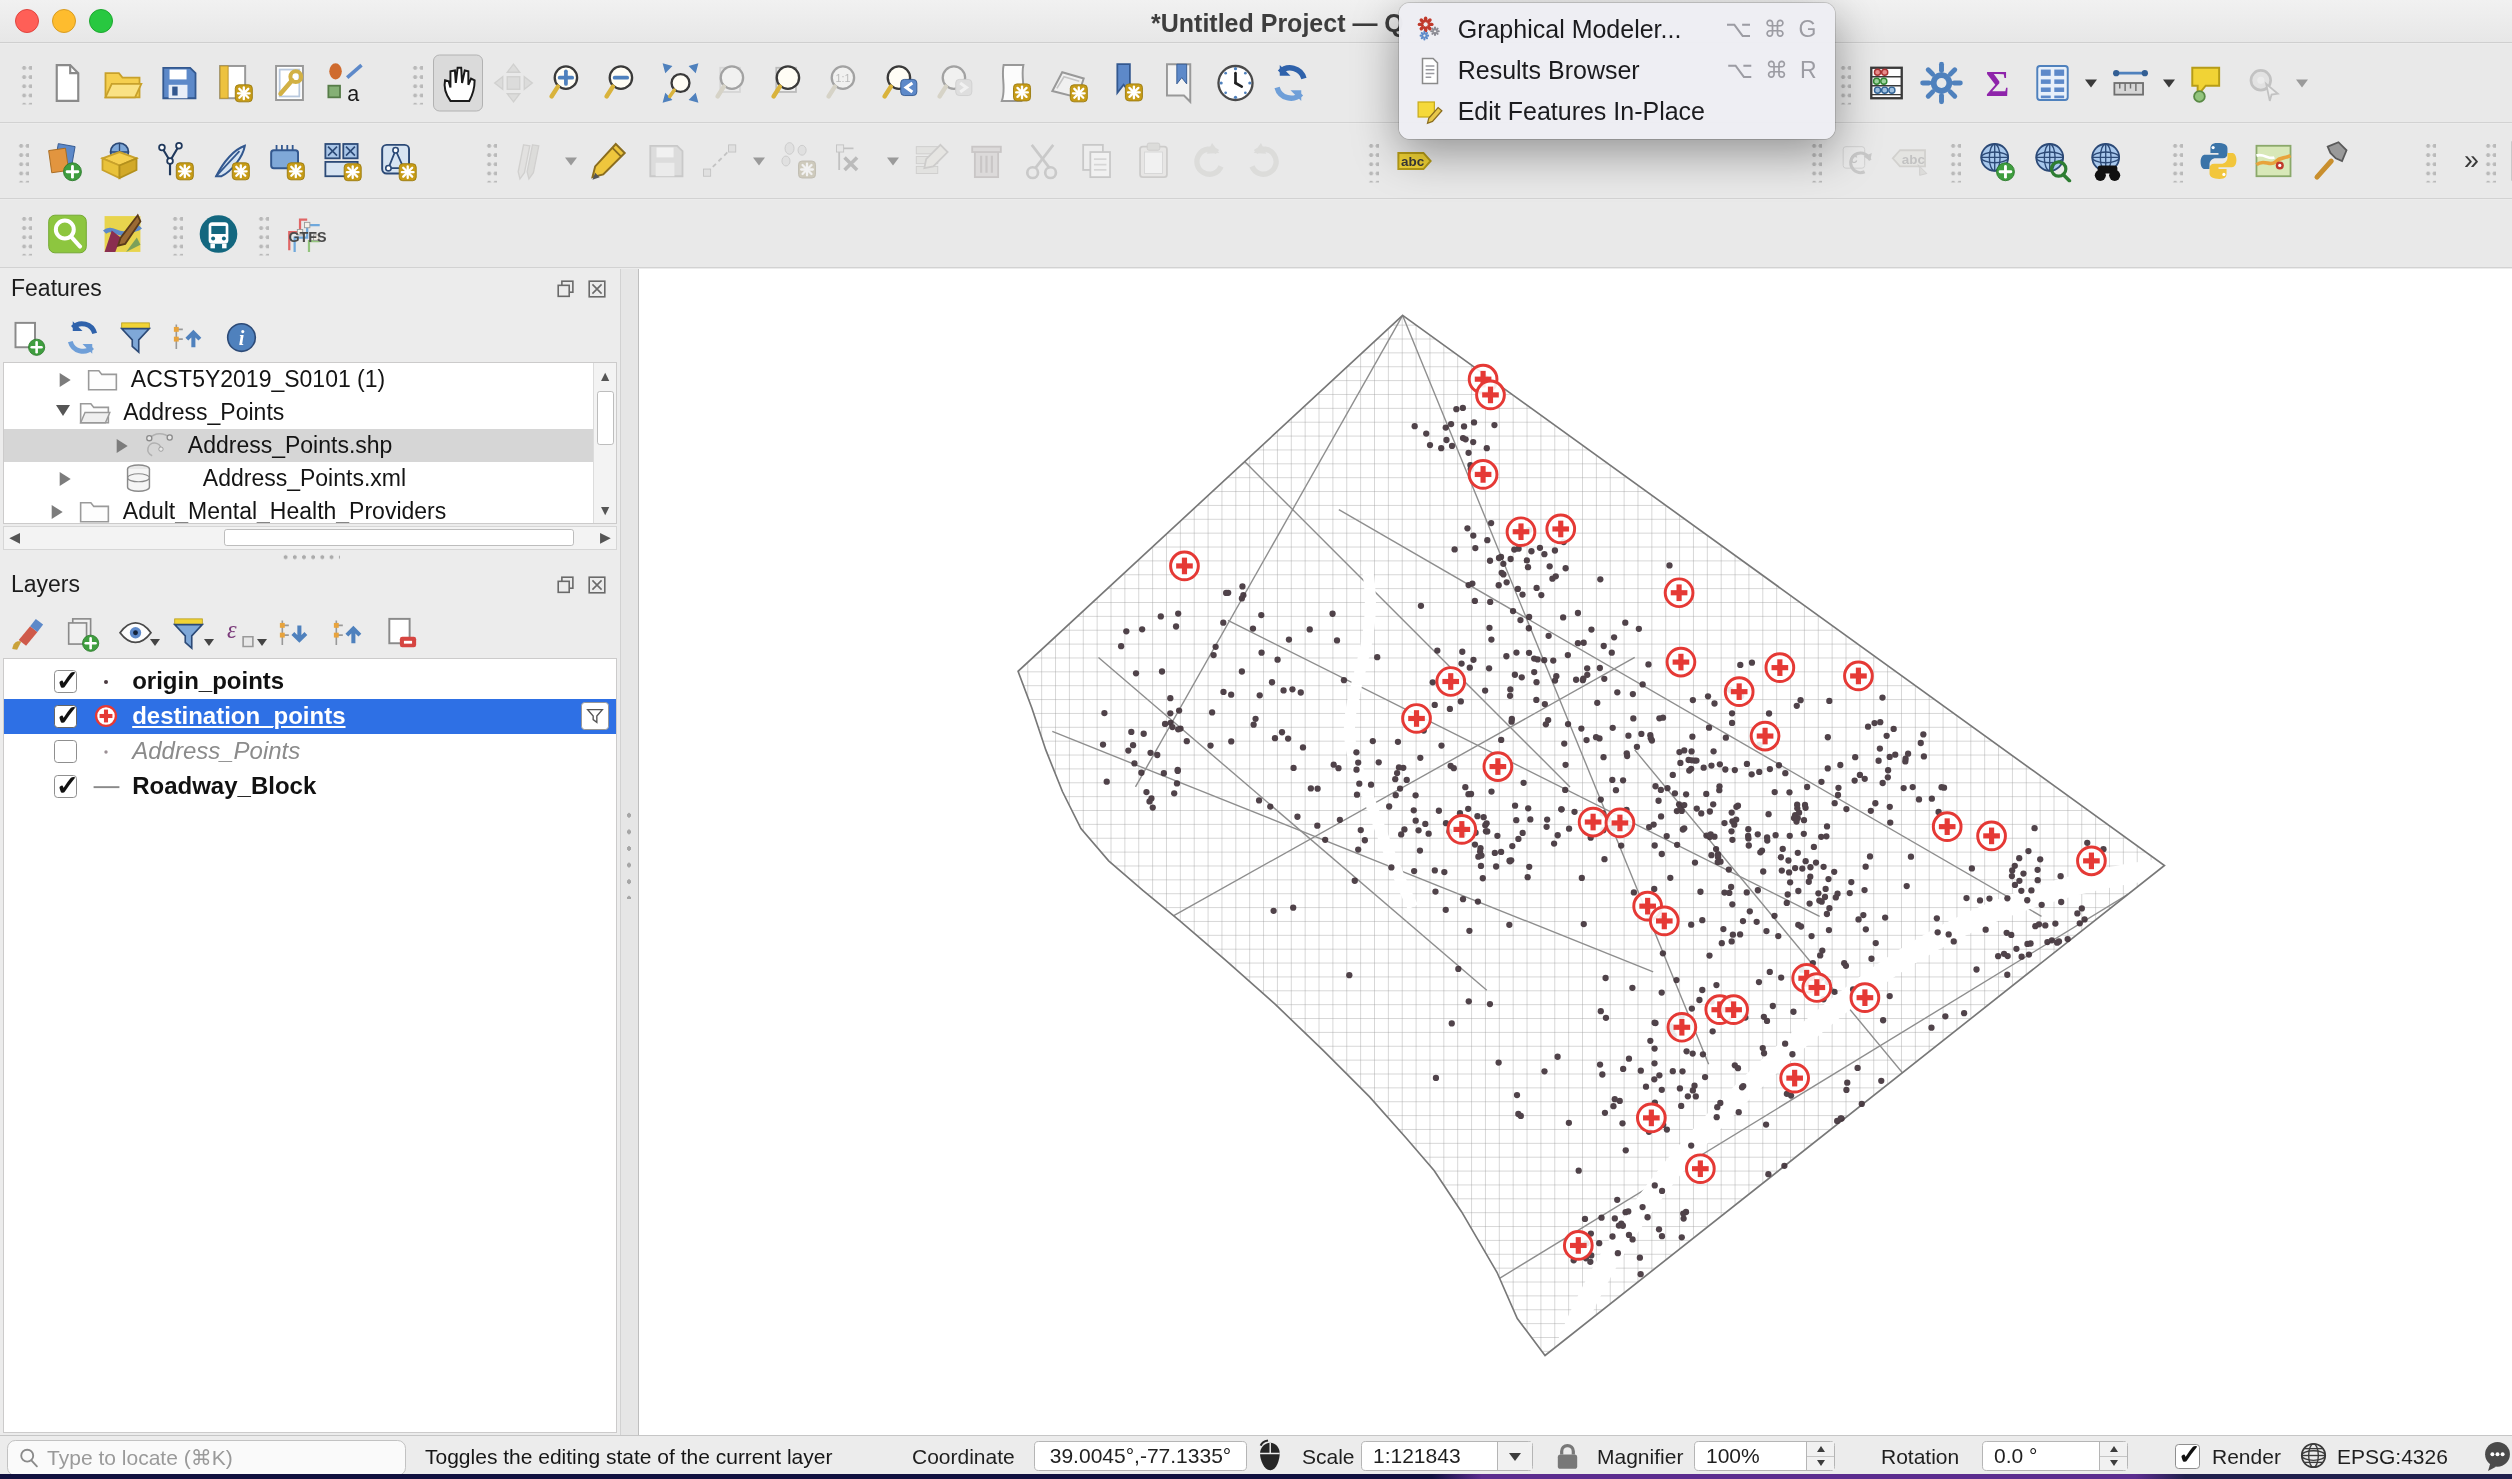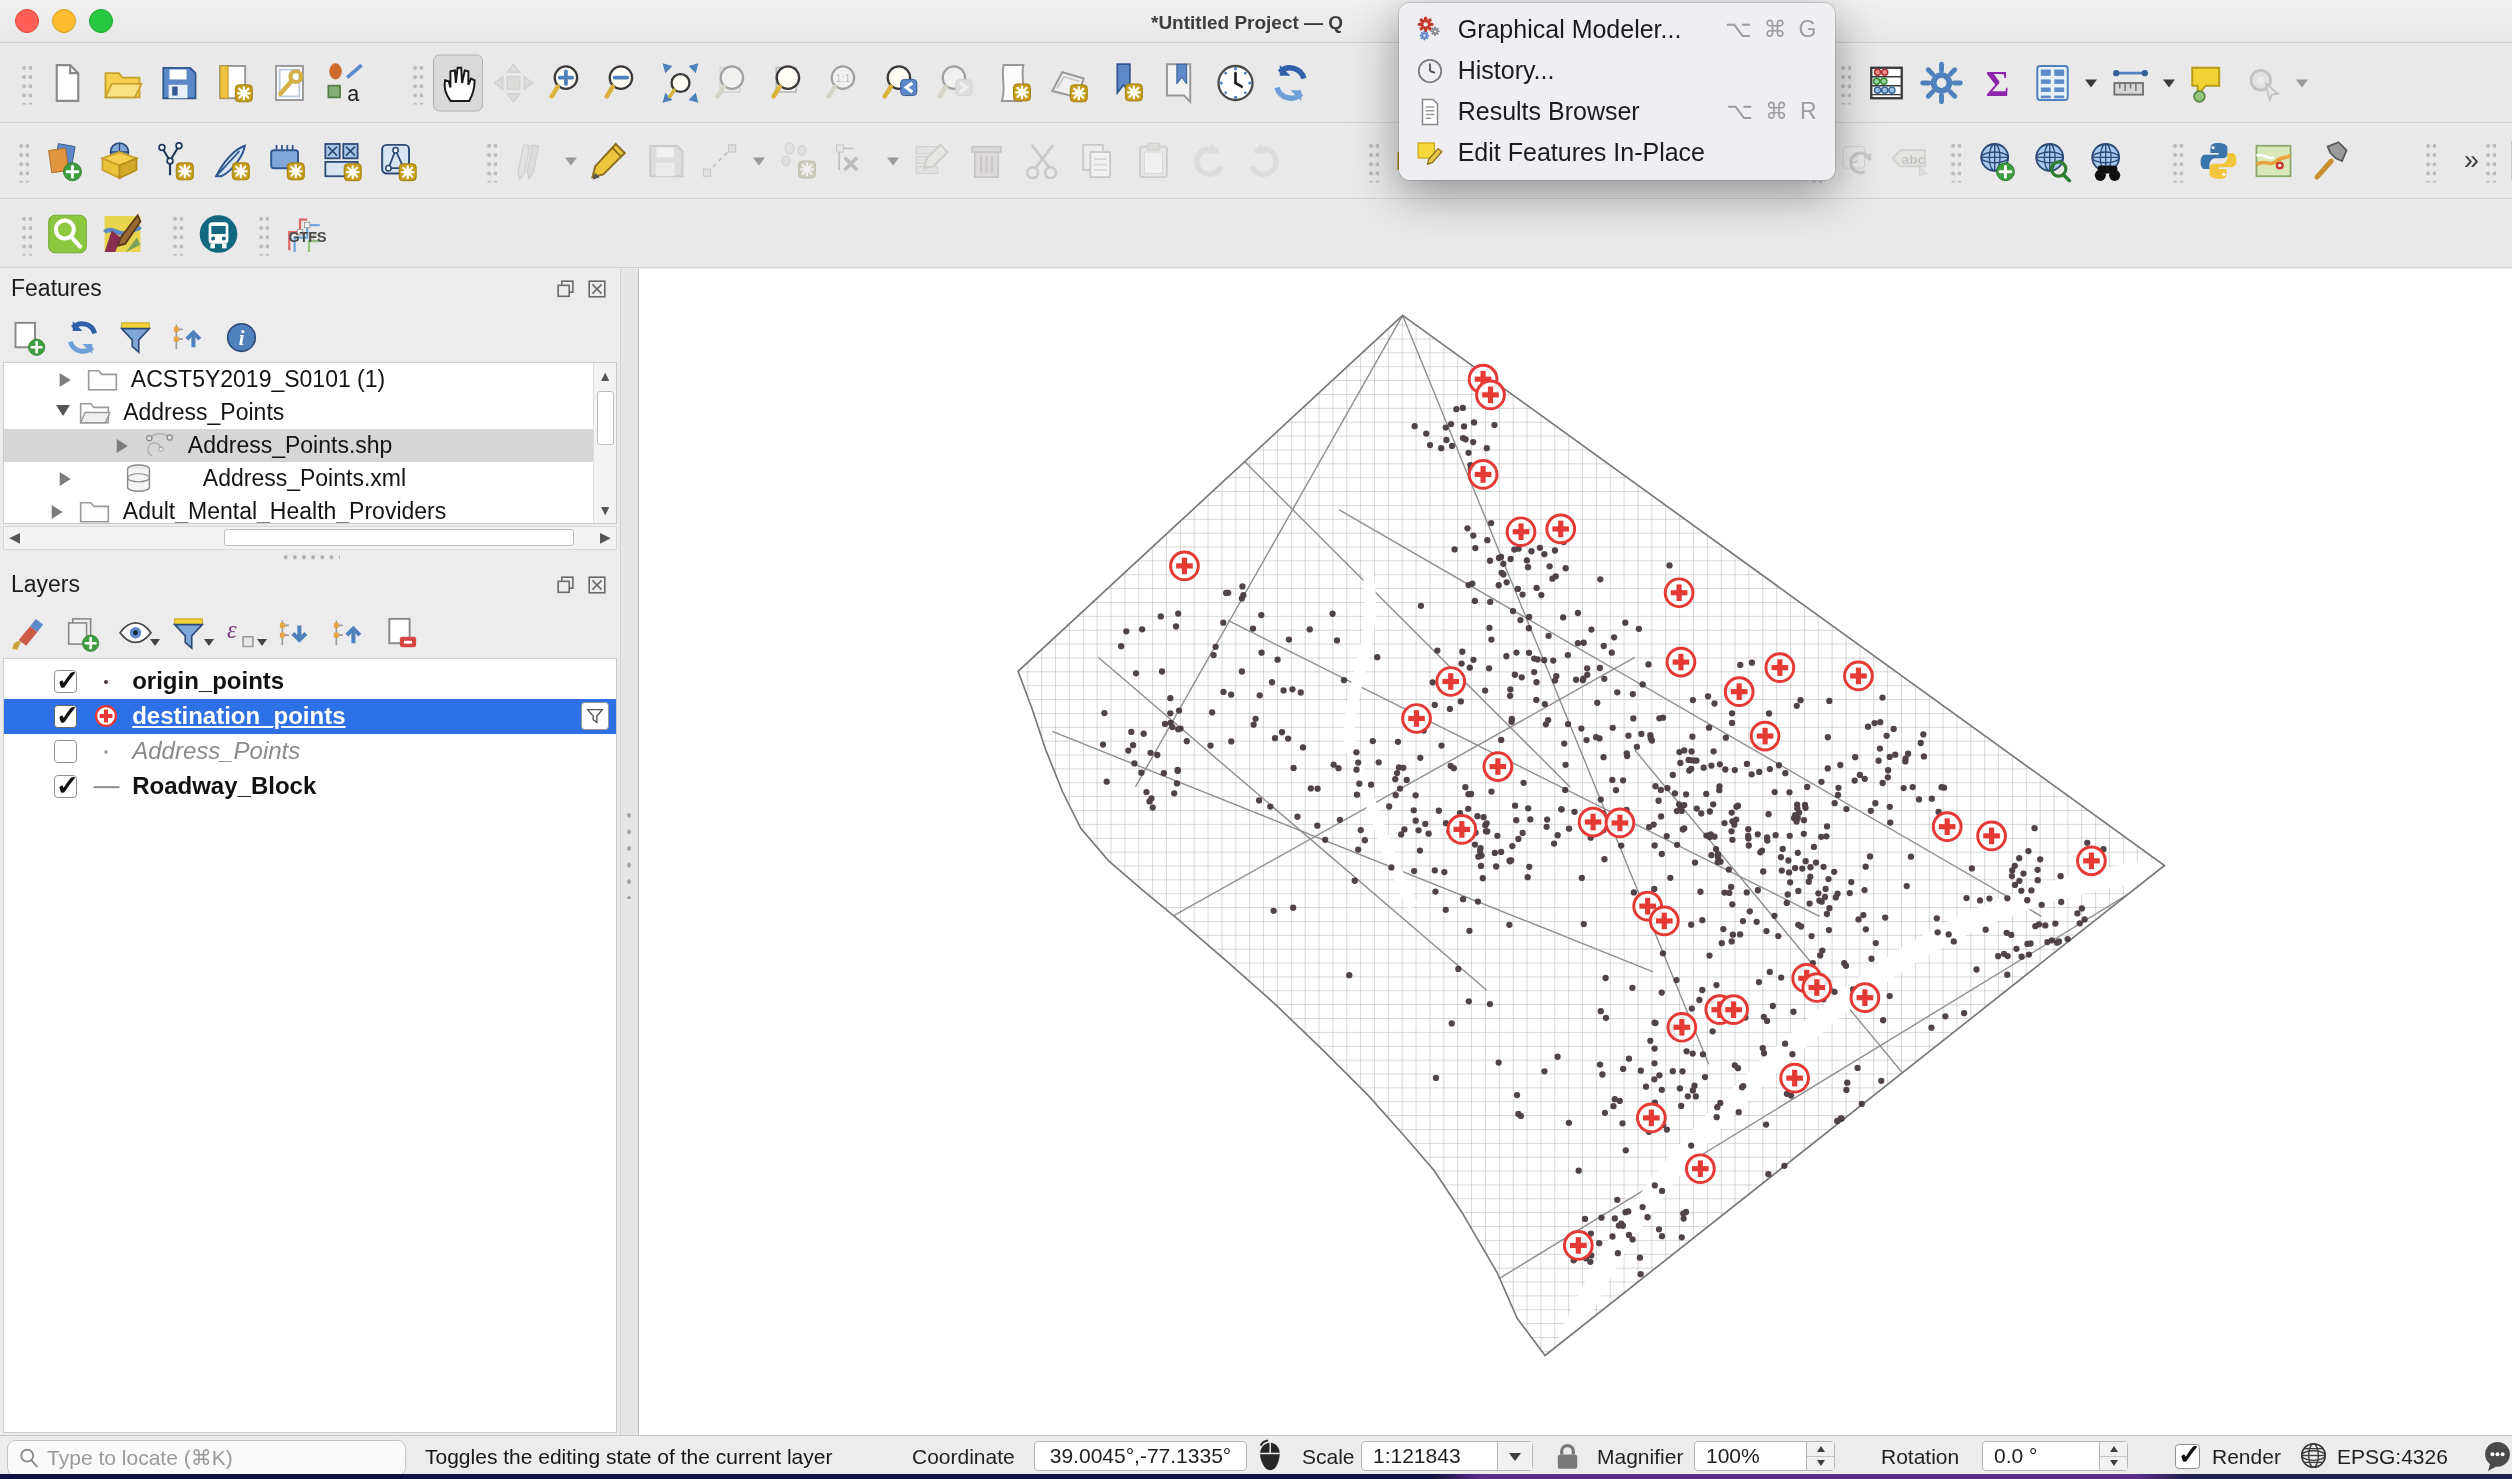--- a/index.html
+++ b/index.html
@@ -3,21 +3,21 @@
 <meta charset="utf-8">
 <style>
   *{box-sizing:border-box;margin:0;padding:0}
   html,body{width:2512px;height:1479px;overflow:hidden}
   body{font-family:"Liberation Sans",sans-serif;background:#ececec;position:relative;color:#222}
   svg{display:block}
   
   .titlebar{position:absolute;left:0;top:0;width:100%;height:43px;background:linear-gradient(#f1f1f1,#e7e7e7);border-bottom:0.9px solid #cfcfcf}
   .lights{position:absolute;left:15px;top:9.2px;display:flex;gap:13px}
   .light{width:24px;height:24px;border-radius:50%}
-  .title{position:absolute;left:1151px;top:0;height:43px;line-height:46px;font-size:19px;font-weight:bold;color:#3d3d3d;white-space:nowrap}
+  .title{position:absolute;left:1151px;top:0;height:43px;line-height:46px;font-size:25px;font-weight:bold;color:#3d3d3d;white-space:nowrap}
   
   .tbrow{position:absolute;left:0;width:100%;background:#e9e9e9;border-bottom:0.9px solid #d2d2d2}
   #tb1{top:44px;height:79px}
   #tb2{top:124px;height:75px}
   #tb3{top:200px;height:68px}
   .tb-group{position:absolute;top:50%;transform:translateY(-50%);display:flex;align-items:center;gap:5.5px}
   .tb-handle{width:12px;height:43px;background-image:radial-gradient(circle,#b9b9b9 1.8px,transparent 2.1px);background-size:6.5px 9.2px;background-position:0.9px 1.8px;margin-right:4.6px;flex:none}
   .tb-btn{width:50px;height:57px;display:flex;align-items:center;justify-content:center;border-radius:6.5px;border:0.9px solid transparent;flex:none}
   .tb-btn.sel{background:#dadada;border-color:#b2b2b2}
   .tb-btn.dis{opacity:.4;filter:grayscale(.75)}
@@ -2211,30 +2211,20 @@
             </g>
             <circle cx="15" cy="33" r="2.5" fill="#eee" stroke="#5d89c9" stroke-width="1.5"></circle>
           </svg>
         </span>
         <span>Graphical Modeler...</span>
         <span class="sc">⌥ ⌘ G</span>
       </div>
       <div class="mi">
         <span class="mic">
           <svg viewBox="0 0 48 48" width="30" height="30">
-            <circle cx="24" cy="24" r="18" fill="none" stroke="#7a7a80" stroke-width="2.8"></circle>
-            <line x1="24" y1="24" x2="24" y2="12" stroke="#55555a" stroke-width="3"></line>
-            <line x1="24" y1="24" x2="32" y2="27" stroke="#55555a" stroke-width="3"></line>
-          </svg>
-        </span>
-        <span>History...</span>
-      </div>
-      <div class="mi">
-        <span class="mic">
-          <svg viewBox="0 0 48 48" width="30" height="30">
             <path d="M12 4h17l7 7v33H12z" fill="#fff" stroke="#8a8a8a" stroke-width="2.4"></path>
             <g stroke="#9a9aa0" stroke-width="2.4">
               <line x1="17" y1="16" x2="31" y2="16"></line>
               <line x1="17" y1="22" x2="31" y2="22"></line>
               <line x1="17" y1="28" x2="31" y2="28"></line>
               <line x1="17" y1="34" x2="26" y2="34"></line>
             </g>
           </svg>
         </span>
         <span>Results Browser</span>

